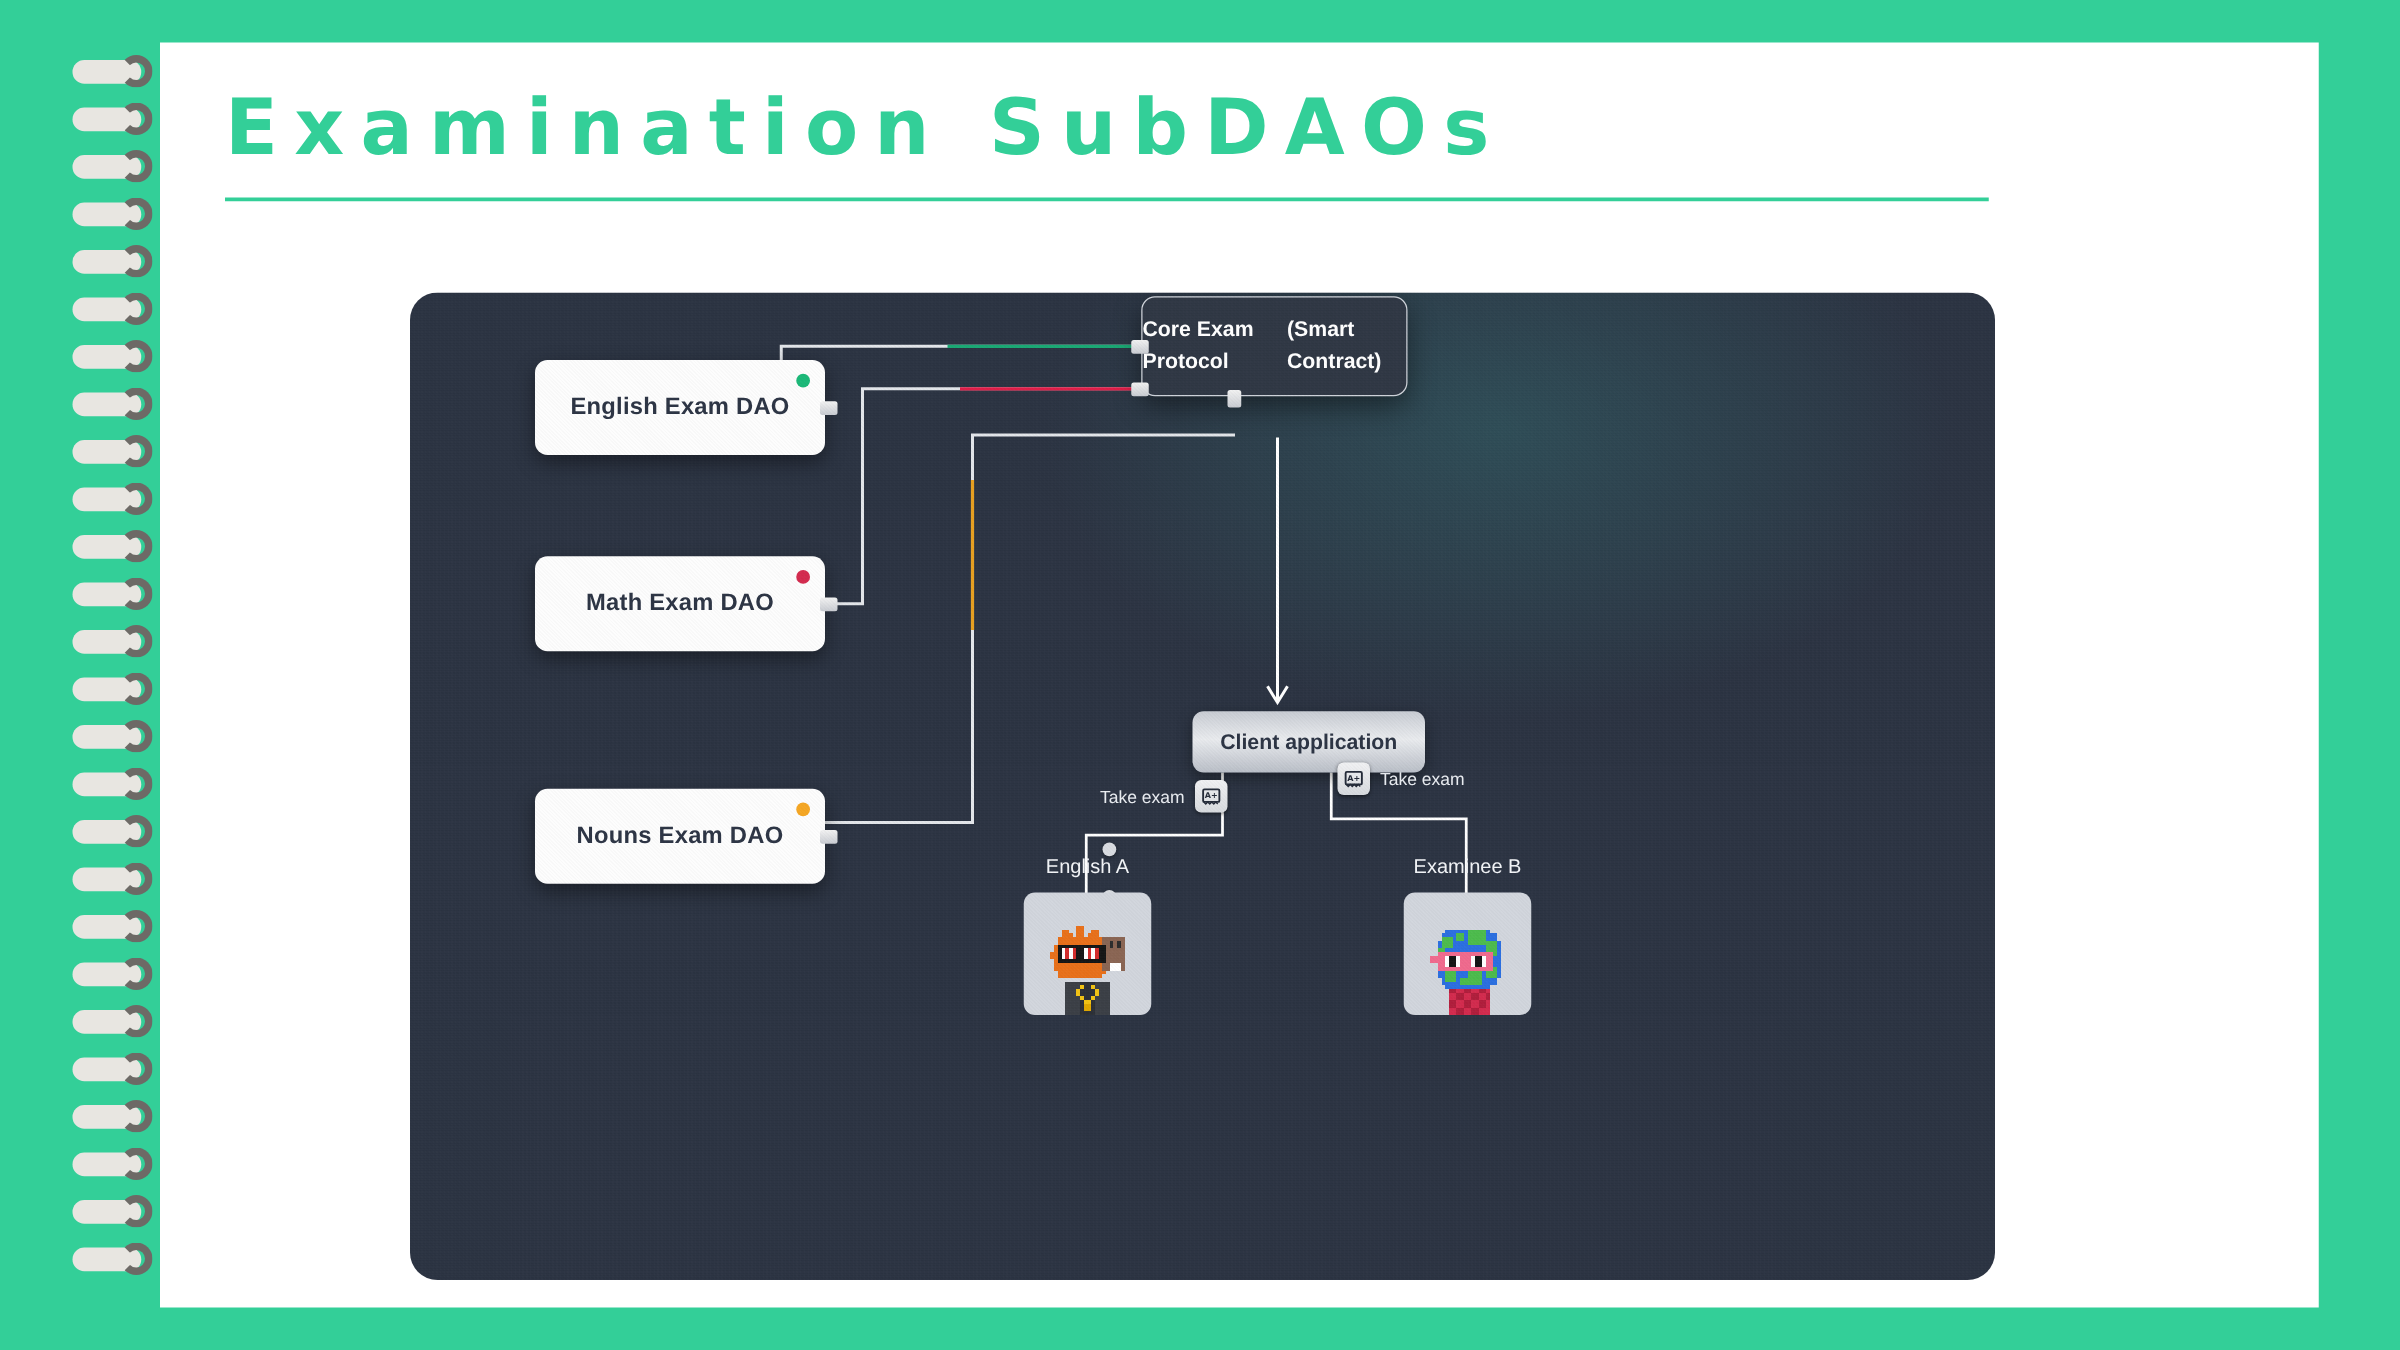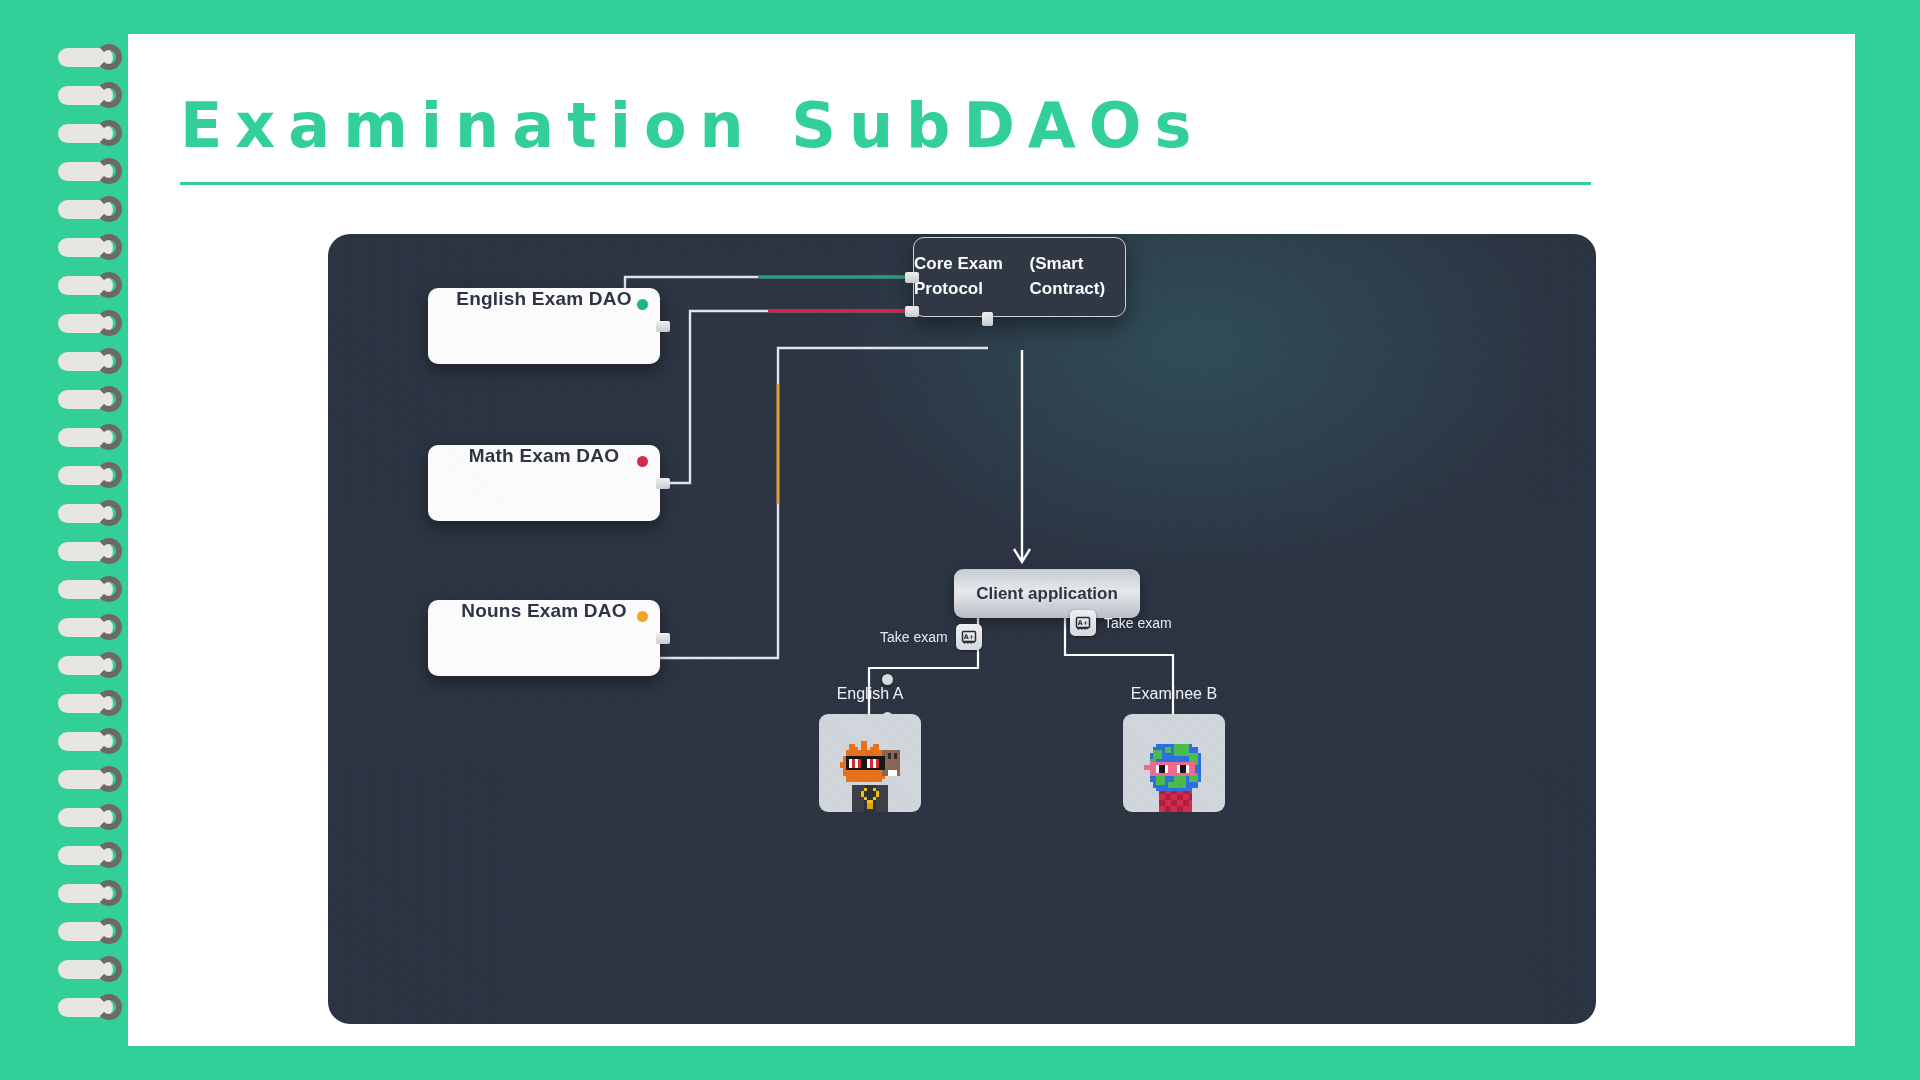--- a/index.html
+++ b/index.html
@@ -73,21 +73,20 @@
     width: 1420px;
   }
   #page-title {
     font-size: 62px;
     font-weight: bold;
     letter-spacing: 13px;
     color: #33cf98;
     font-family: "DejaVu Sans", sans-serif;
     white-space: nowrap;
     line-height: 1.35;
-    margin-top: 24px;
   }
   #title-rule {
     margin-top: 14px;
     width: 1411px;
     height: 3px;
     background: #33cf98;
   }
 
   
   #canvas {
@@ -118,20 +117,21 @@
 
   
   .dao-card {
     position: absolute;
     width: 232px;
     height: 76px;
     background: #fdfdfd;
     border-radius: 10px;
     box-shadow: 0 6px 16px rgba(0,0,0,.40);
     display: flex;
+    align-items: center;
     justify-content: center;
   }
   .dao-label {
     font-size: 19px;
     font-weight: bold;
     color: #2c3444;
     letter-spacing: .2px;
   }
   .dao-dot {
     position: absolute;
@@ -383,21 +383,21 @@
       <span class="dao-dot" style="background:#1bb978"></span>
       <span class="port" style="right:-10px; top:33px;"></span>
     </div>
 
     <div class="dao-card" style="left:100px; top:211px;">
       <span class="dao-label">Math Exam DAO</span>
       <span class="dao-dot" style="background:#d42a4e"></span>
       <span class="port" style="right:-10px; top:33px;"></span>
     </div>
 
-    <div class="dao-card" style="left:100px; top:366px;">
+    <div class="dao-card" style="left:100px; top:397px;">
       <span class="dao-label">Nouns Exam DAO</span>
       <span class="dao-dot" style="background:#f5a623"></span>
       <span class="port" style="right:-10px; top:33px;"></span>
     </div>
 
     <div id="ellipsis">
       <div class="e-dot"></div>
       <div class="e-dot"></div>
       <div class="e-dot"></div>
     </div>

